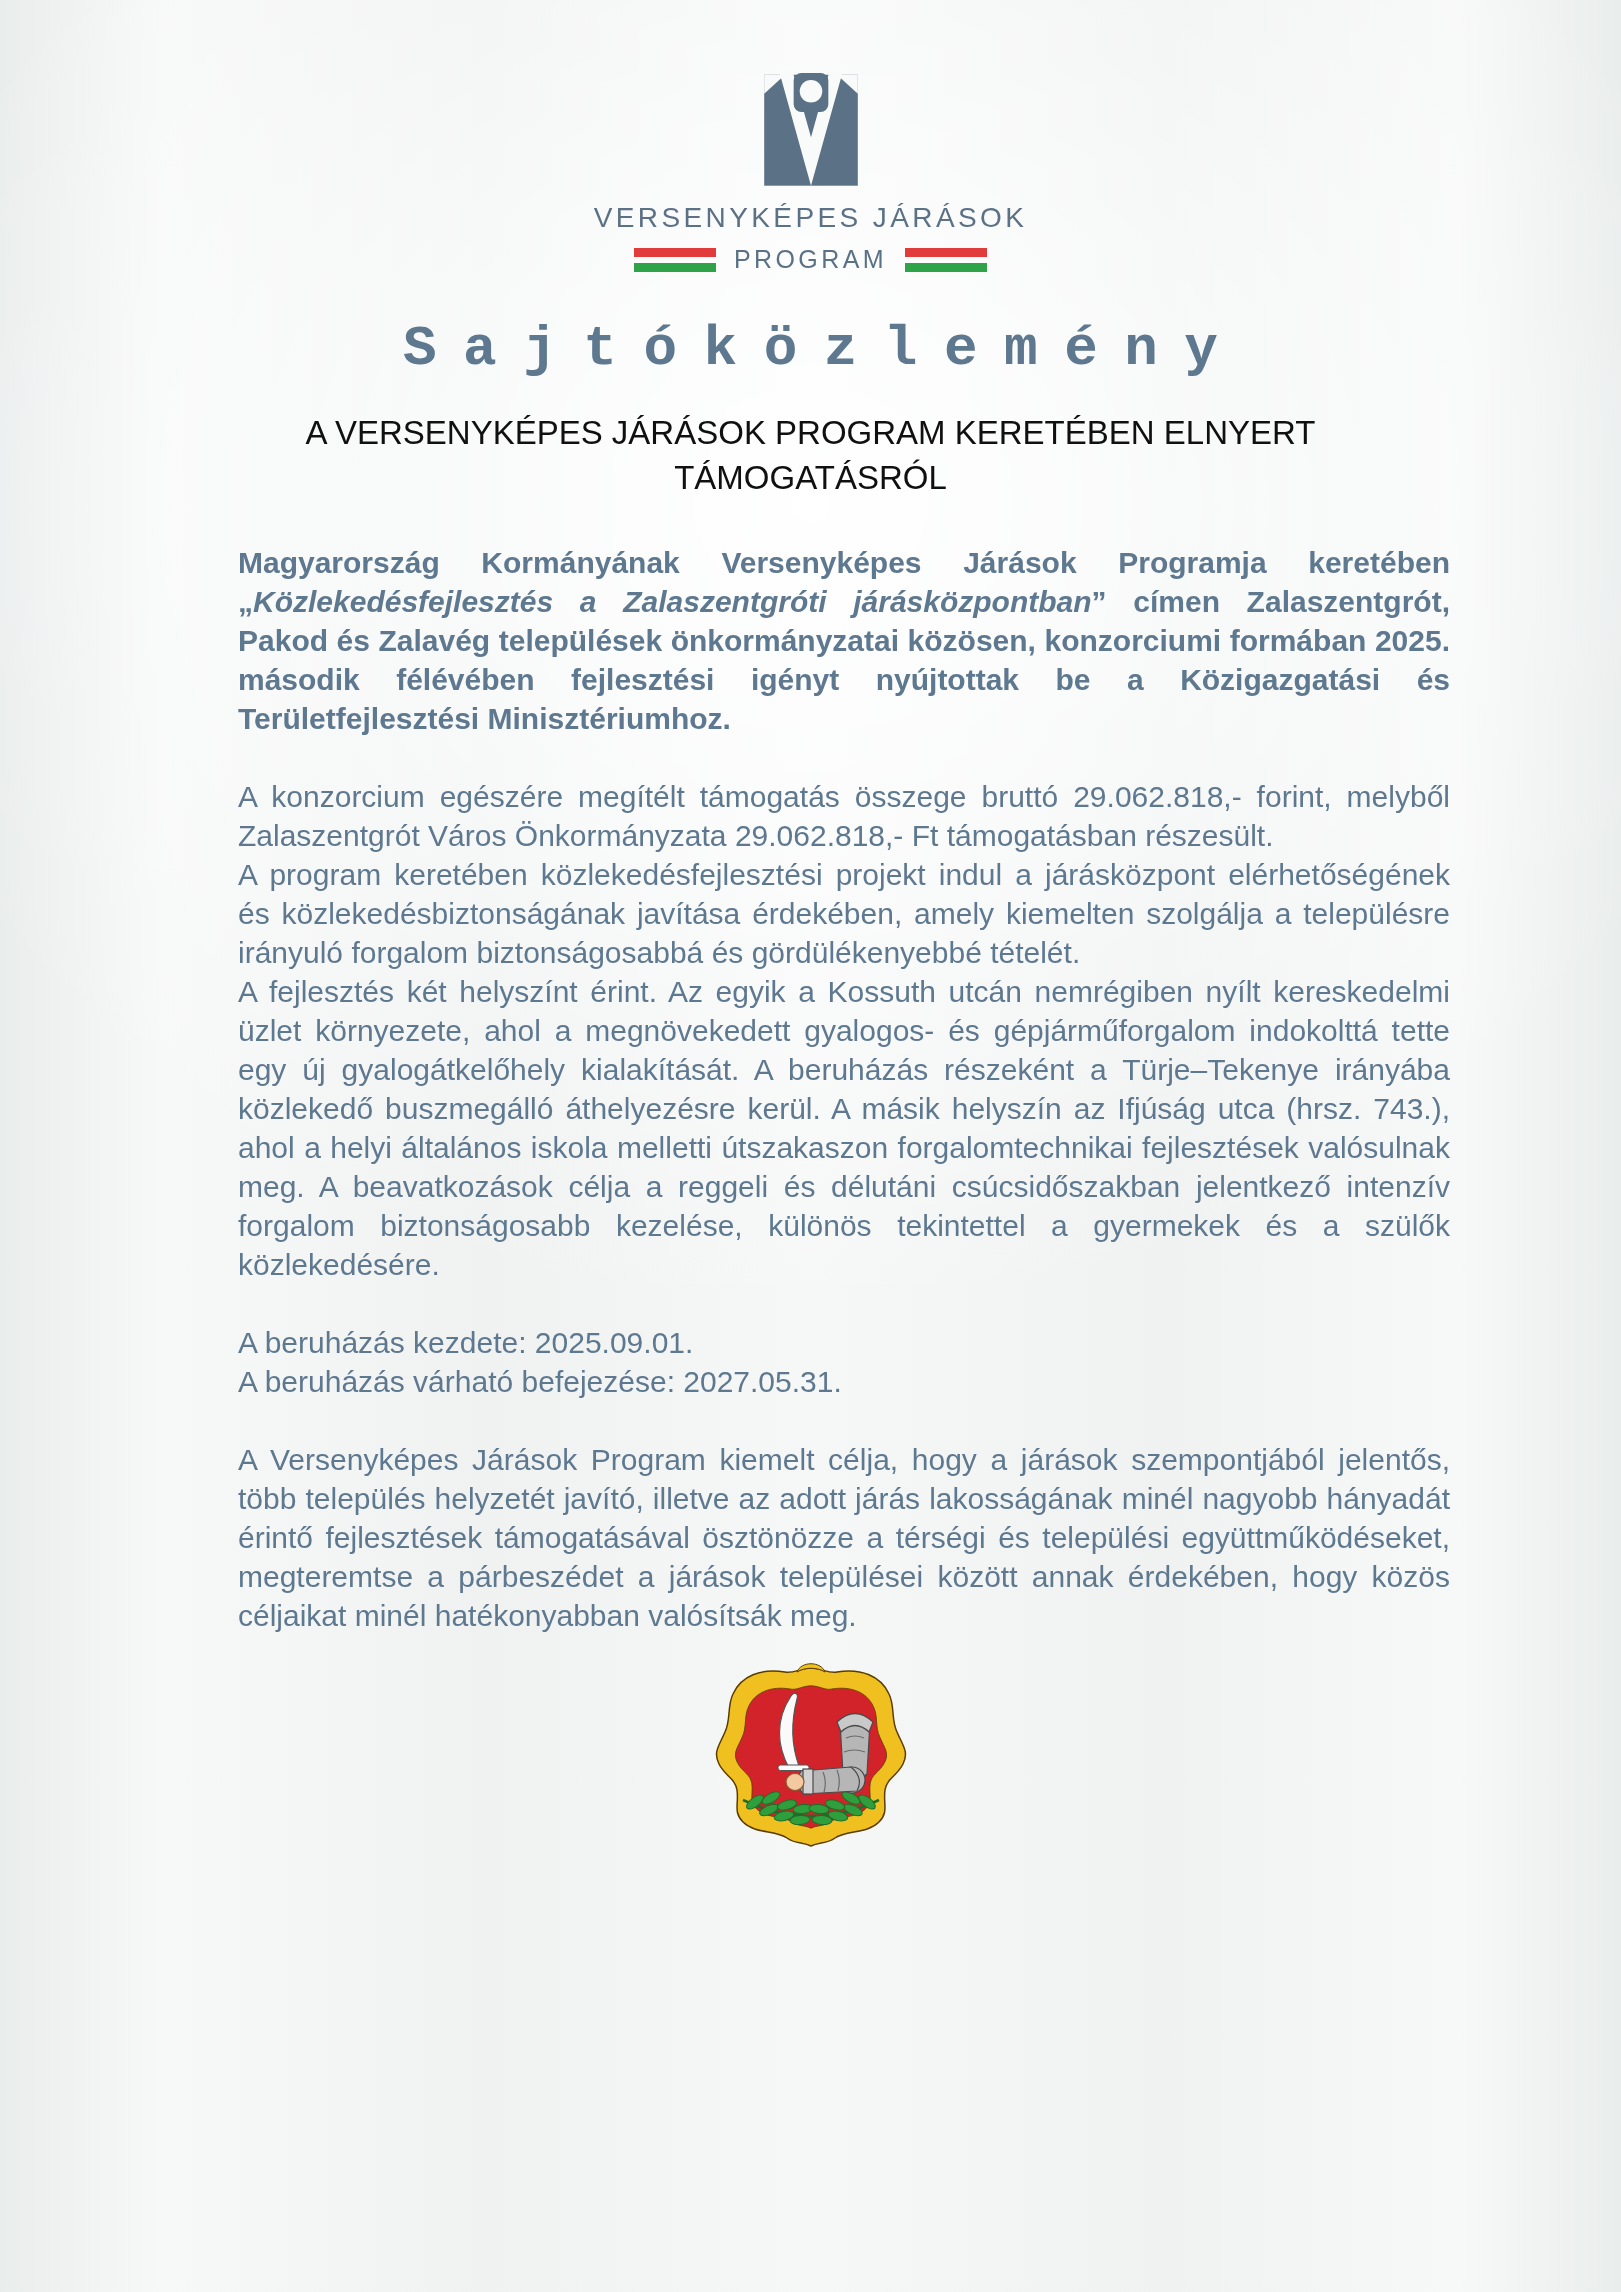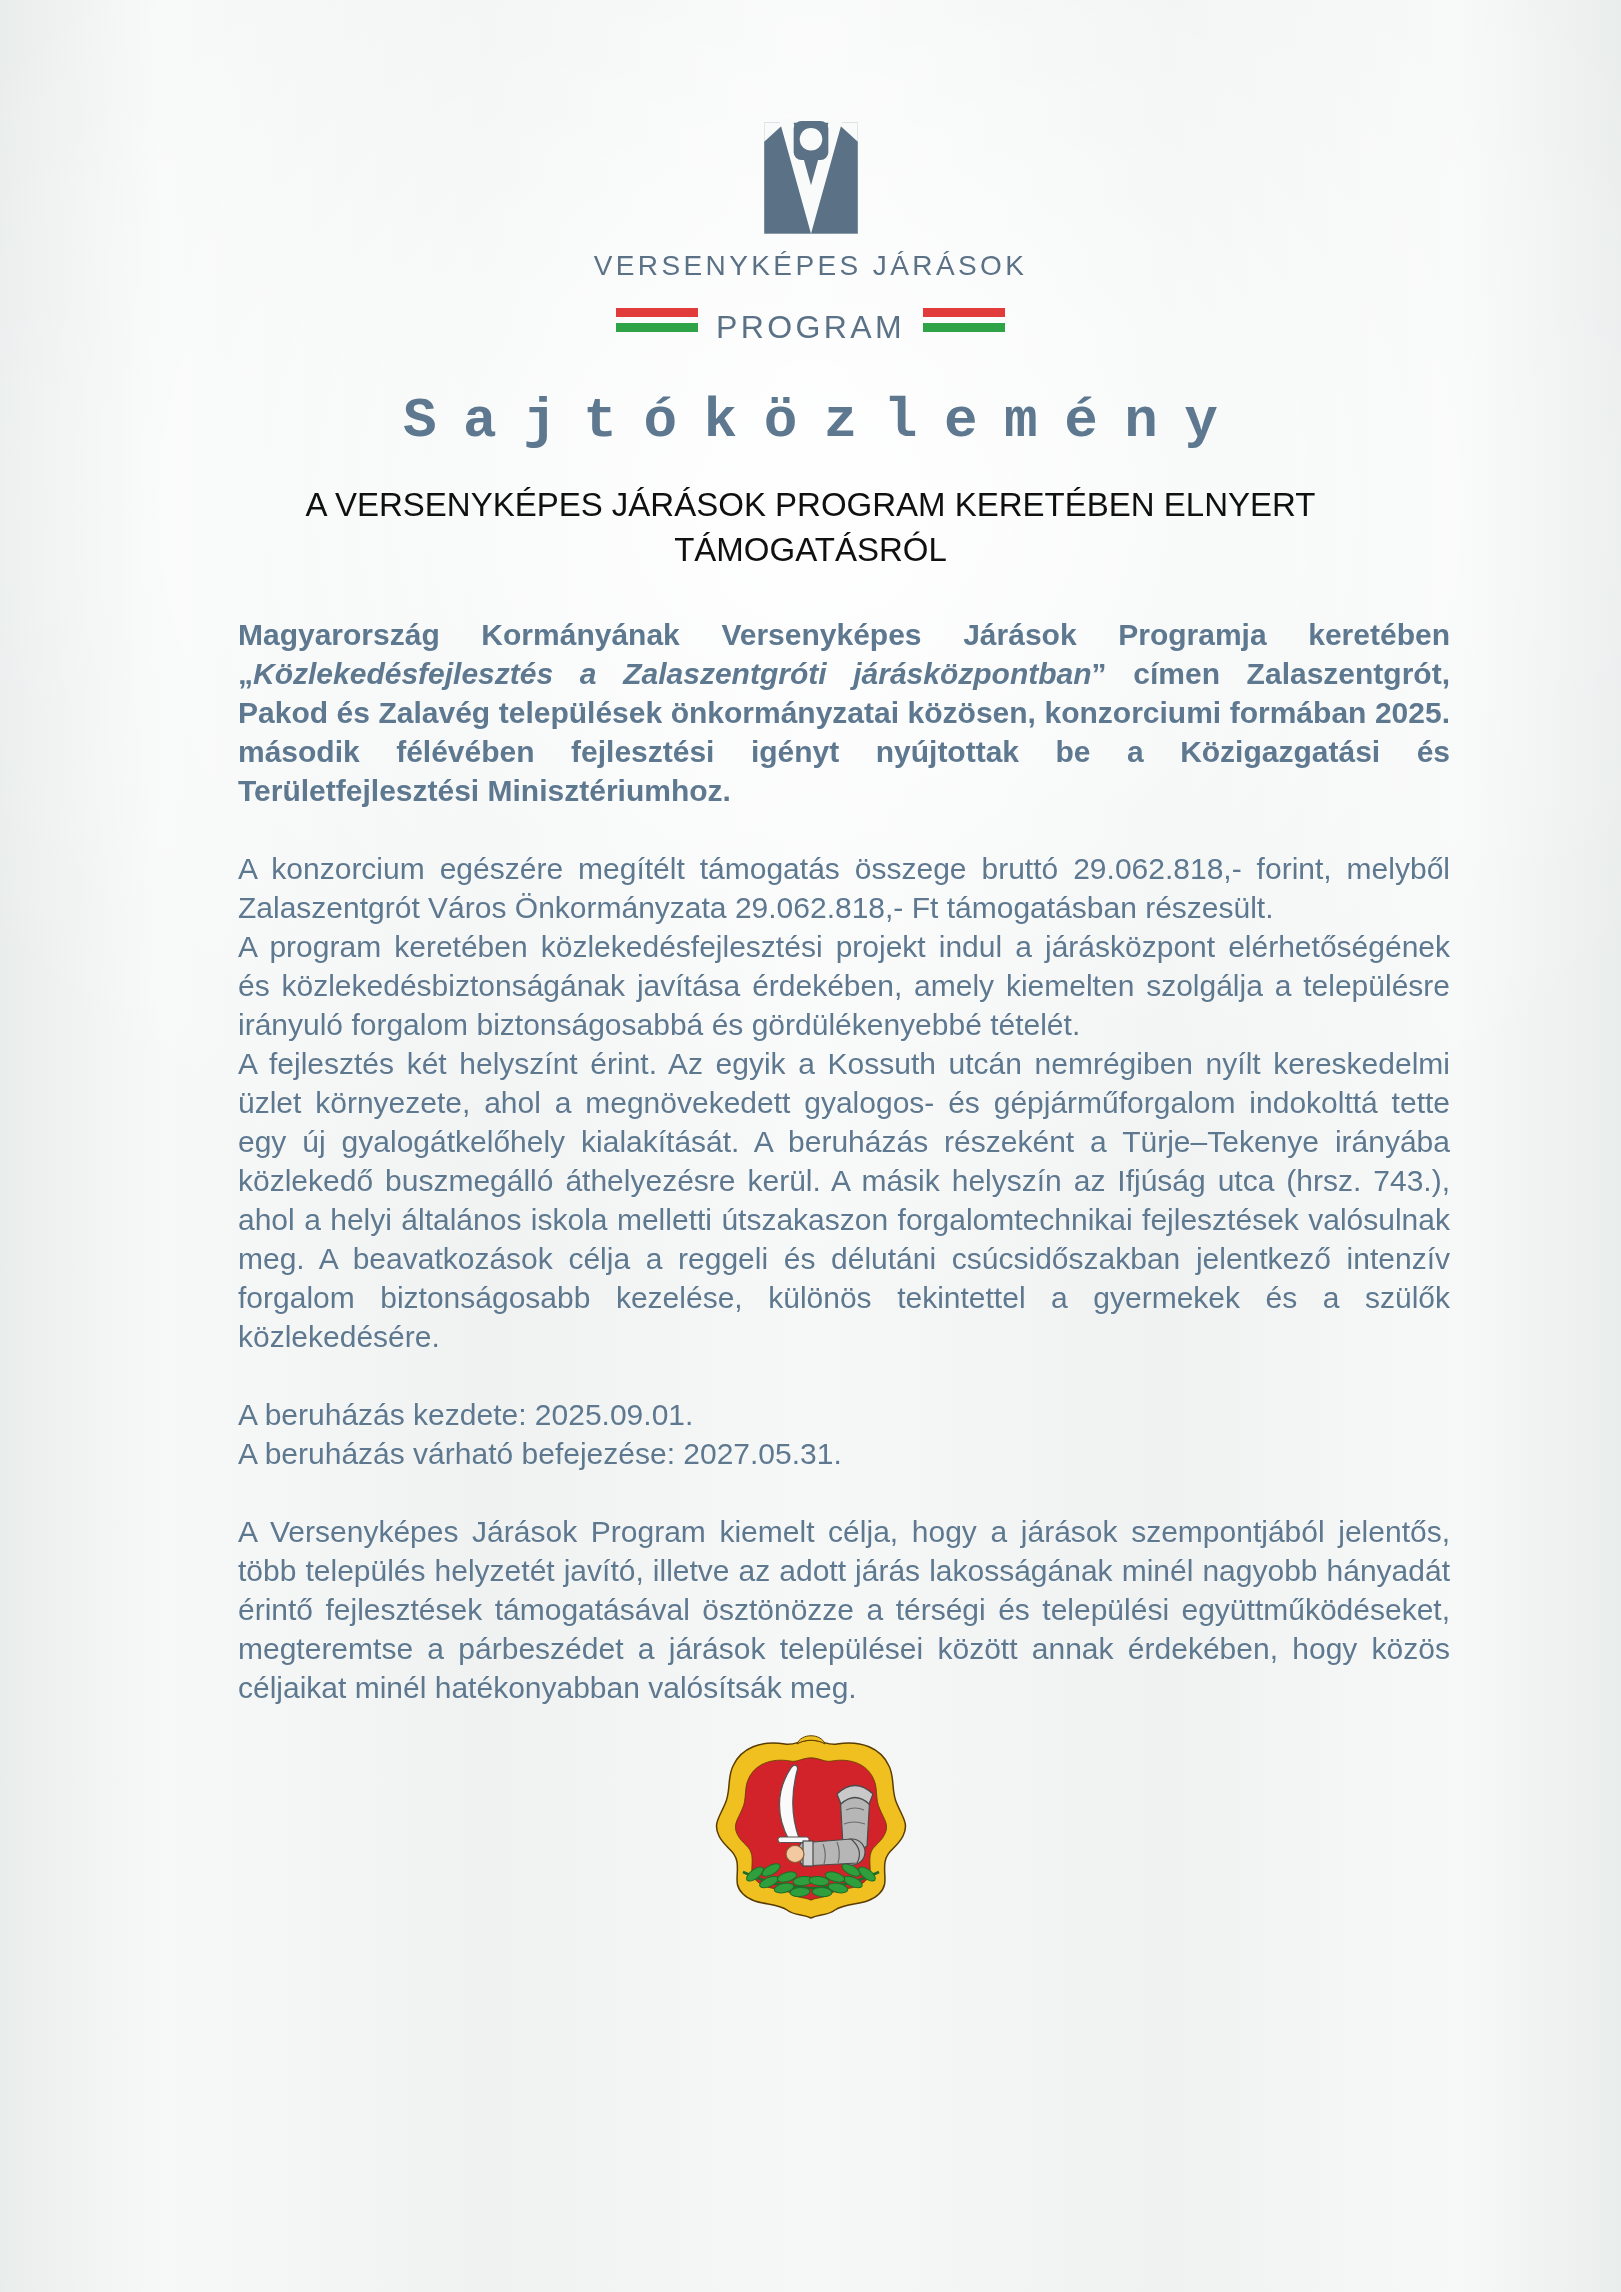--- a/index.html
+++ b/index.html
@@ -19,28 +19,28 @@
   body{background:#dfe3e2;}
   .page{
     width:1621px;height:2293px;position:relative;overflow:hidden;
     margin:0 auto;
     font-family:"Liberation Sans",sans-serif;
     background:
       radial-gradient(75% 45% at 50% 22%, rgba(255,255,255,.95), rgba(255,255,255,0) 80%),
       linear-gradient(90deg,var(--paper_lo) 0%,#f7f9f8 10%,#eff2f1 30%,#f6f8f7 50%,#eff2f1 72%,#f7f9f8 90%,var(--paper_lo) 100%);
   }
   
-  .logo{display:flex;flex-direction:column;align-items:center;padding-top:119px;}
+  .logo{display:flex;flex-direction:column;align-items:center;padding-top:71px;}
   .pin-svg{width:104px;height:115px;display:block;}
   .logo-name{margin-top:15.7px;font-size:28px;letter-spacing:3.4px;font-weight:400;color:var(--logo_steel);}
   .program-row{margin-top:11.8px;display:flex;align-items:center;gap:17.6px;}
   .flag{display:flex;flex-direction:column;gap:6.9px;width:82px;}
   .flag .red{height:8.8px;background:var(--flag_red);}
   .flag .green{height:8.8px;background:var(--flag_green);}
-  .program-label{font-size:32px;letter-spacing:3.4px;color:var(--logo_steel);margin-top:16px;}
+  .program-label{font-size:25px;letter-spacing:3.4px;color:var(--logo_steel);}
   
   .title{
     margin-top:41px;text-align:center;
     font-family:Liberation Mono, monospace;font-weight:700;
     font-size:56px;line-height:69px;letter-spacing:26.5px;padding-left:26.5px;
     color:var(--ink);
   }
   .subtitle{
     margin:25.5px auto 0;max-width:1147px;text-align:center;
     font-size:33px;line-height:45px;font-weight:400;color:var(--heading);

